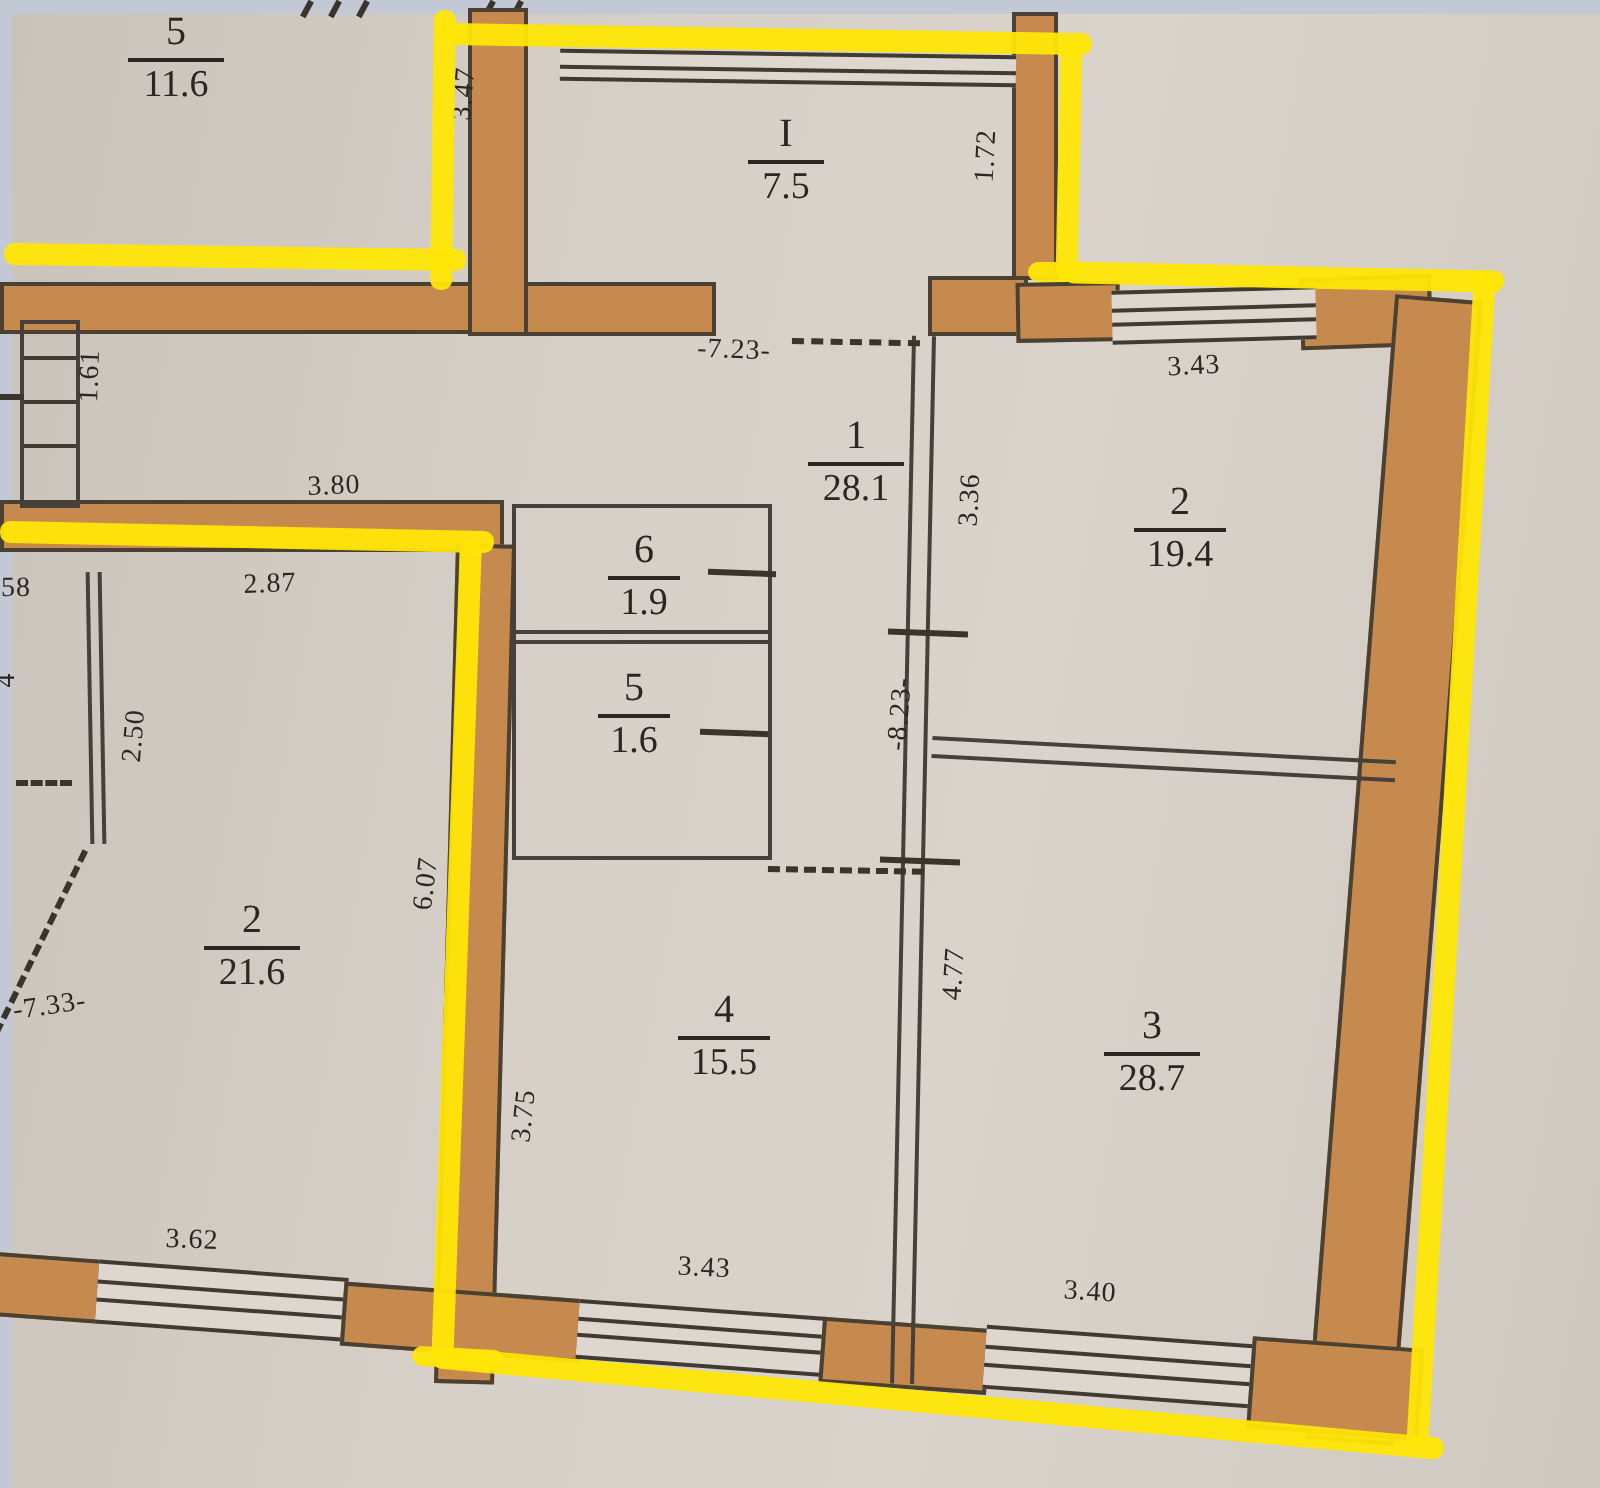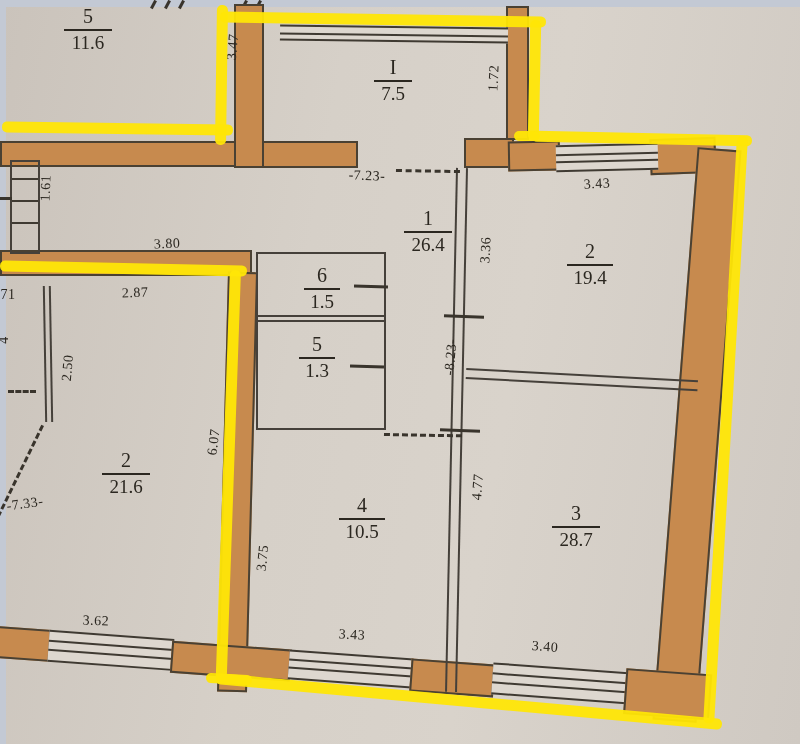--- a/index.html
+++ b/index.html
@@ -120,60 +120,60 @@
     <div class="ra">11.6</div>
   </div>
   <div class="room-label" style="left:393px;top:57px;">
     <div class="rn">I</div>
     <div class="rbar" style="width:38px;"></div>
     <div class="ra">7.5</div>
   </div>
   <div class="room-label" style="left:428px;top:208px;">
     <div class="rn">1</div>
     <div class="rbar" style="width:48px;"></div>
-    <div class="ra">26.4</div>
+    <div class="ra">28.1</div>
   </div>
   <div class="room-label" style="left:590px;top:241px;">
     <div class="rn">2</div>
     <div class="rbar" style="width:46px;"></div>
     <div class="ra">19.4</div>
   </div>
   <div class="room-label" style="left:322px;top:265px;">
     <div class="rn">6</div>
     <div class="rbar" style="width:36px;"></div>
-    <div class="ra">1.5</div>
+    <div class="ra">1.9</div>
   </div>
   <div class="room-label" style="left:317px;top:334px;">
     <div class="rn">5</div>
     <div class="rbar" style="width:36px;"></div>
-    <div class="ra">1.3</div>
+    <div class="ra">1.6</div>
   </div>
   <div class="room-label" style="left:126px;top:450px;">
     <div class="rn">2</div>
     <div class="rbar" style="width:48px;"></div>
     <div class="ra">21.6</div>
   </div>
   <div class="room-label" style="left:362px;top:495px;">
     <div class="rn">4</div>
     <div class="rbar" style="width:46px;"></div>
-    <div class="ra">10.5</div>
+    <div class="ra">15.5</div>
   </div>
   <div class="room-label" style="left:576px;top:503px;">
     <div class="rn">3</div>
     <div class="rbar" style="width:48px;"></div>
     <div class="ra">28.7</div>
   </div>
 
   <div class="dim" style="left:46px;top:188px;transform:translate(-50%,-50%) rotate(-88deg);">1.61</div>
   <div class="dim" style="left:233px;top:47px;transform:translate(-50%,-50%) rotate(-85deg);z-index:15;">3.47</div>
   <div class="dim" style="left:494px;top:78px;transform:translate(-50%,-50%) rotate(-87deg);">1.72</div>
   <div class="dim" style="left:367px;top:176px;transform:translate(-50%,-50%) rotate(2deg);">-7.23-</div>
   <div class="dim" style="left:167px;top:244px;transform:translate(-50%,-50%) rotate(-2deg);">3.80</div>
   <div class="dim" style="left:135px;top:293px;transform:translate(-50%,-50%) rotate(-2deg);">2.87</div>
-  <div class="dim" style="left:8px;top:295px;transform:translate(-50%,-50%);">71</div>
+  <div class="dim" style="left:8px;top:295px;transform:translate(-50%,-50%);">58</div>
   <div class="dim" style="left:4px;top:340px;transform:translate(-50%,-50%) rotate(-90deg);">4</div>
   <div class="dim" style="left:68px;top:368px;transform:translate(-50%,-50%) rotate(-85deg);">2.50</div>
   <div class="dim" style="left:25px;top:504px;transform:translate(-50%,-50%) rotate(-8deg);">-7.33-</div>
   <div class="dim" style="left:214px;top:442px;transform:translate(-50%,-50%) rotate(-83deg);">6.07</div>
   <div class="dim" style="left:486px;top:250px;transform:translate(-50%,-50%) rotate(-87deg);">3.36</div>
   <div class="dim" style="left:451px;top:357px;transform:translate(-50%,-50%) rotate(-85deg);">-8.23-</div>
   <div class="dim" style="left:597px;top:184px;transform:translate(-50%,-50%) rotate(-3deg);">3.43</div>
   <div class="dim" style="left:478px;top:487px;transform:translate(-50%,-50%) rotate(-86deg);">4.77</div>
   <div class="dim" style="left:263px;top:558px;transform:translate(-50%,-50%) rotate(-84deg);">3.75</div>
   <div class="dim" style="left:96px;top:621px;transform:translate(-50%,-50%) rotate(2deg);">3.62</div>

